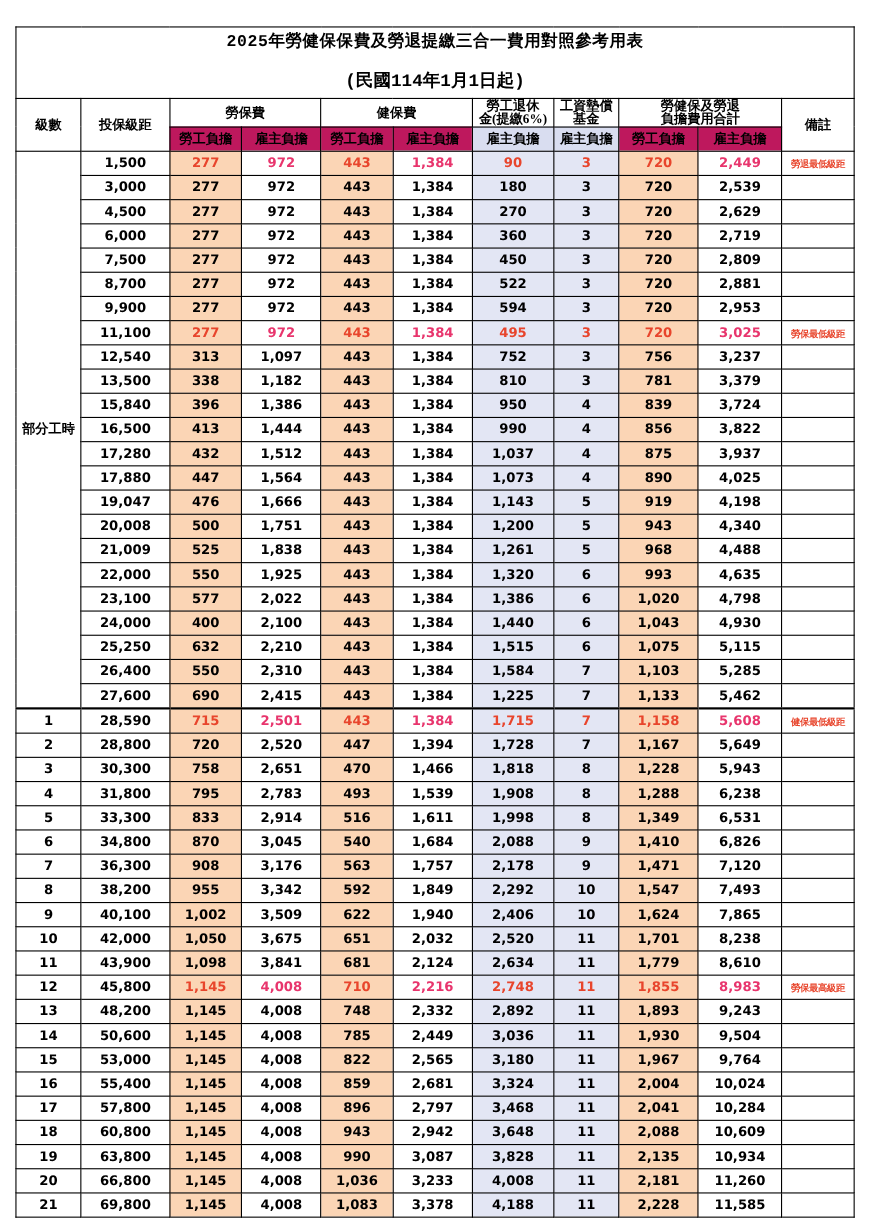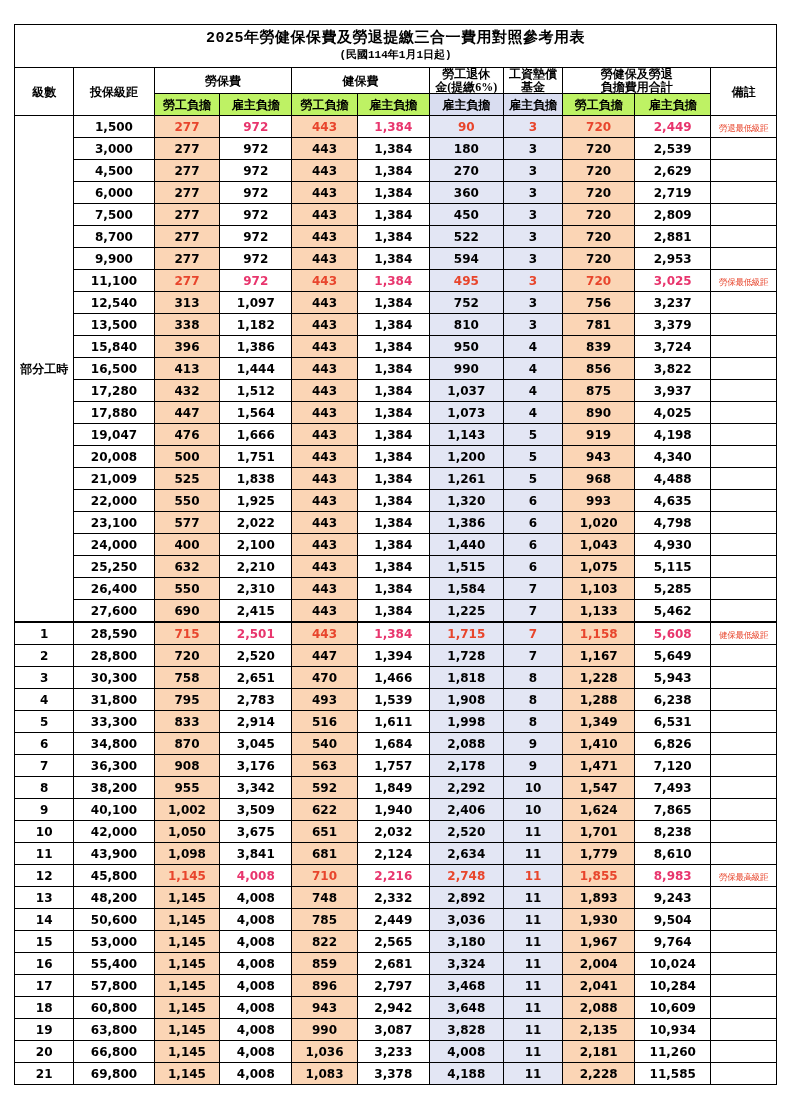--- a/index.html
+++ b/index.html
@@ -40,57 +40,57 @@
     padding: 6px 0 6px 0 !important;
     height: auto !important;
     font-family: Liberation Mono, monospace;
   }
   .title-main {
     font-size: 15px;
     font-weight: bold;
     letter-spacing: 0.5px;
   }
   .title-sub {
-    font-size: 11px;
-    font-weight: bold;
-    margin-top: 3px;
+    font-size: 16px;
+    font-weight: bold;
+    margin-top: 19px;
   }
   .hdr {
     font-size: 12.5px;
     font-weight: bold;
     background: #ffffff;
   }
   .hdr-small {
     font-size: 10.5px;
     font-weight: bold;
     line-height: 1.15;
     font-family: Liberation Serif, serif;
   }
   .sub-orange {
-    background: #bef264;
+    background: #be185d;
     font-size: 11px;
     font-weight: bold;
   }
   .sub-blue {
     background: #d9ddf0;
     font-size: 11px;
     font-weight: bold;
   }
   td.c-orange { background: #fbd5b5; }
   td.c-blue { background: #e3e6f4; }
   td.c-white { background: #ffffff; }
   td.num { font-size: 12.5px; font-weight: bold; }
   td.grade { font-size: 12.5px; font-weight: bold; }
   td.level { font-size: 13px; font-weight: bold; }
   .hl-red { color: #e8452c; }
   .hl-pink { color: #e8356d; }
   .note {
     font-size: 8.5px;
     color: #e8452c;
-    font-weight: normal;
+    font-weight: bold;
     letter-spacing: -0.3px;
   }
   td.remark { width: 62px; }
   .parttime {
     font-size: 12.5px;
     font-weight: bold;
     white-space: nowrap;
   }
   .thickline td { border-top: 2px solid #000 !important; }
 </style>

